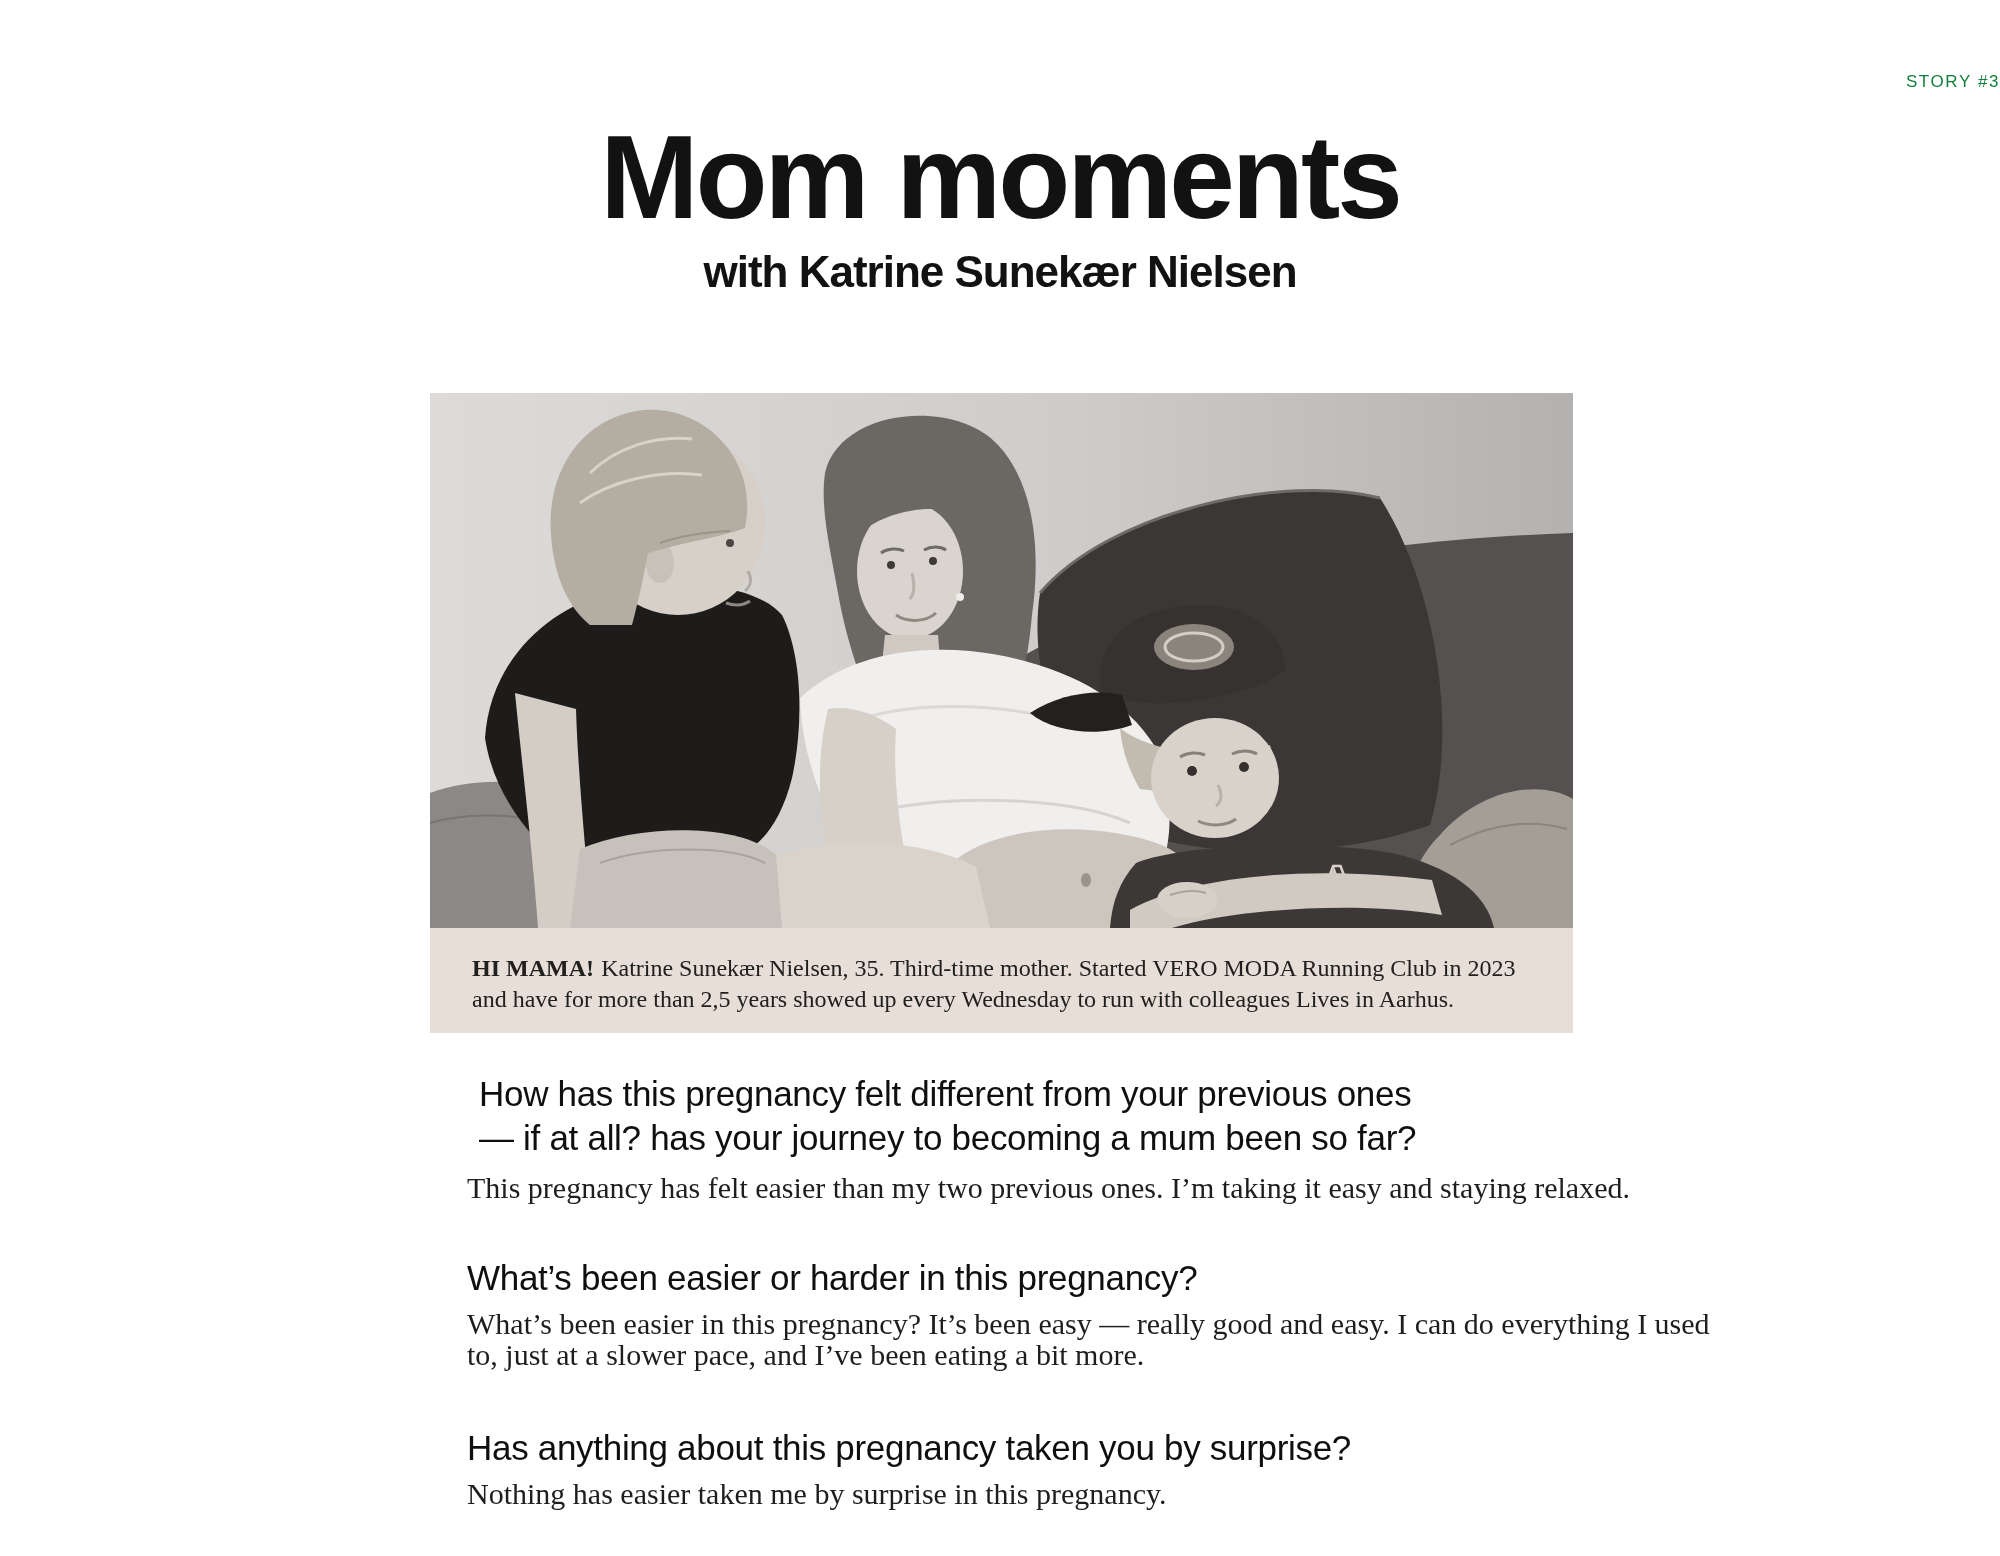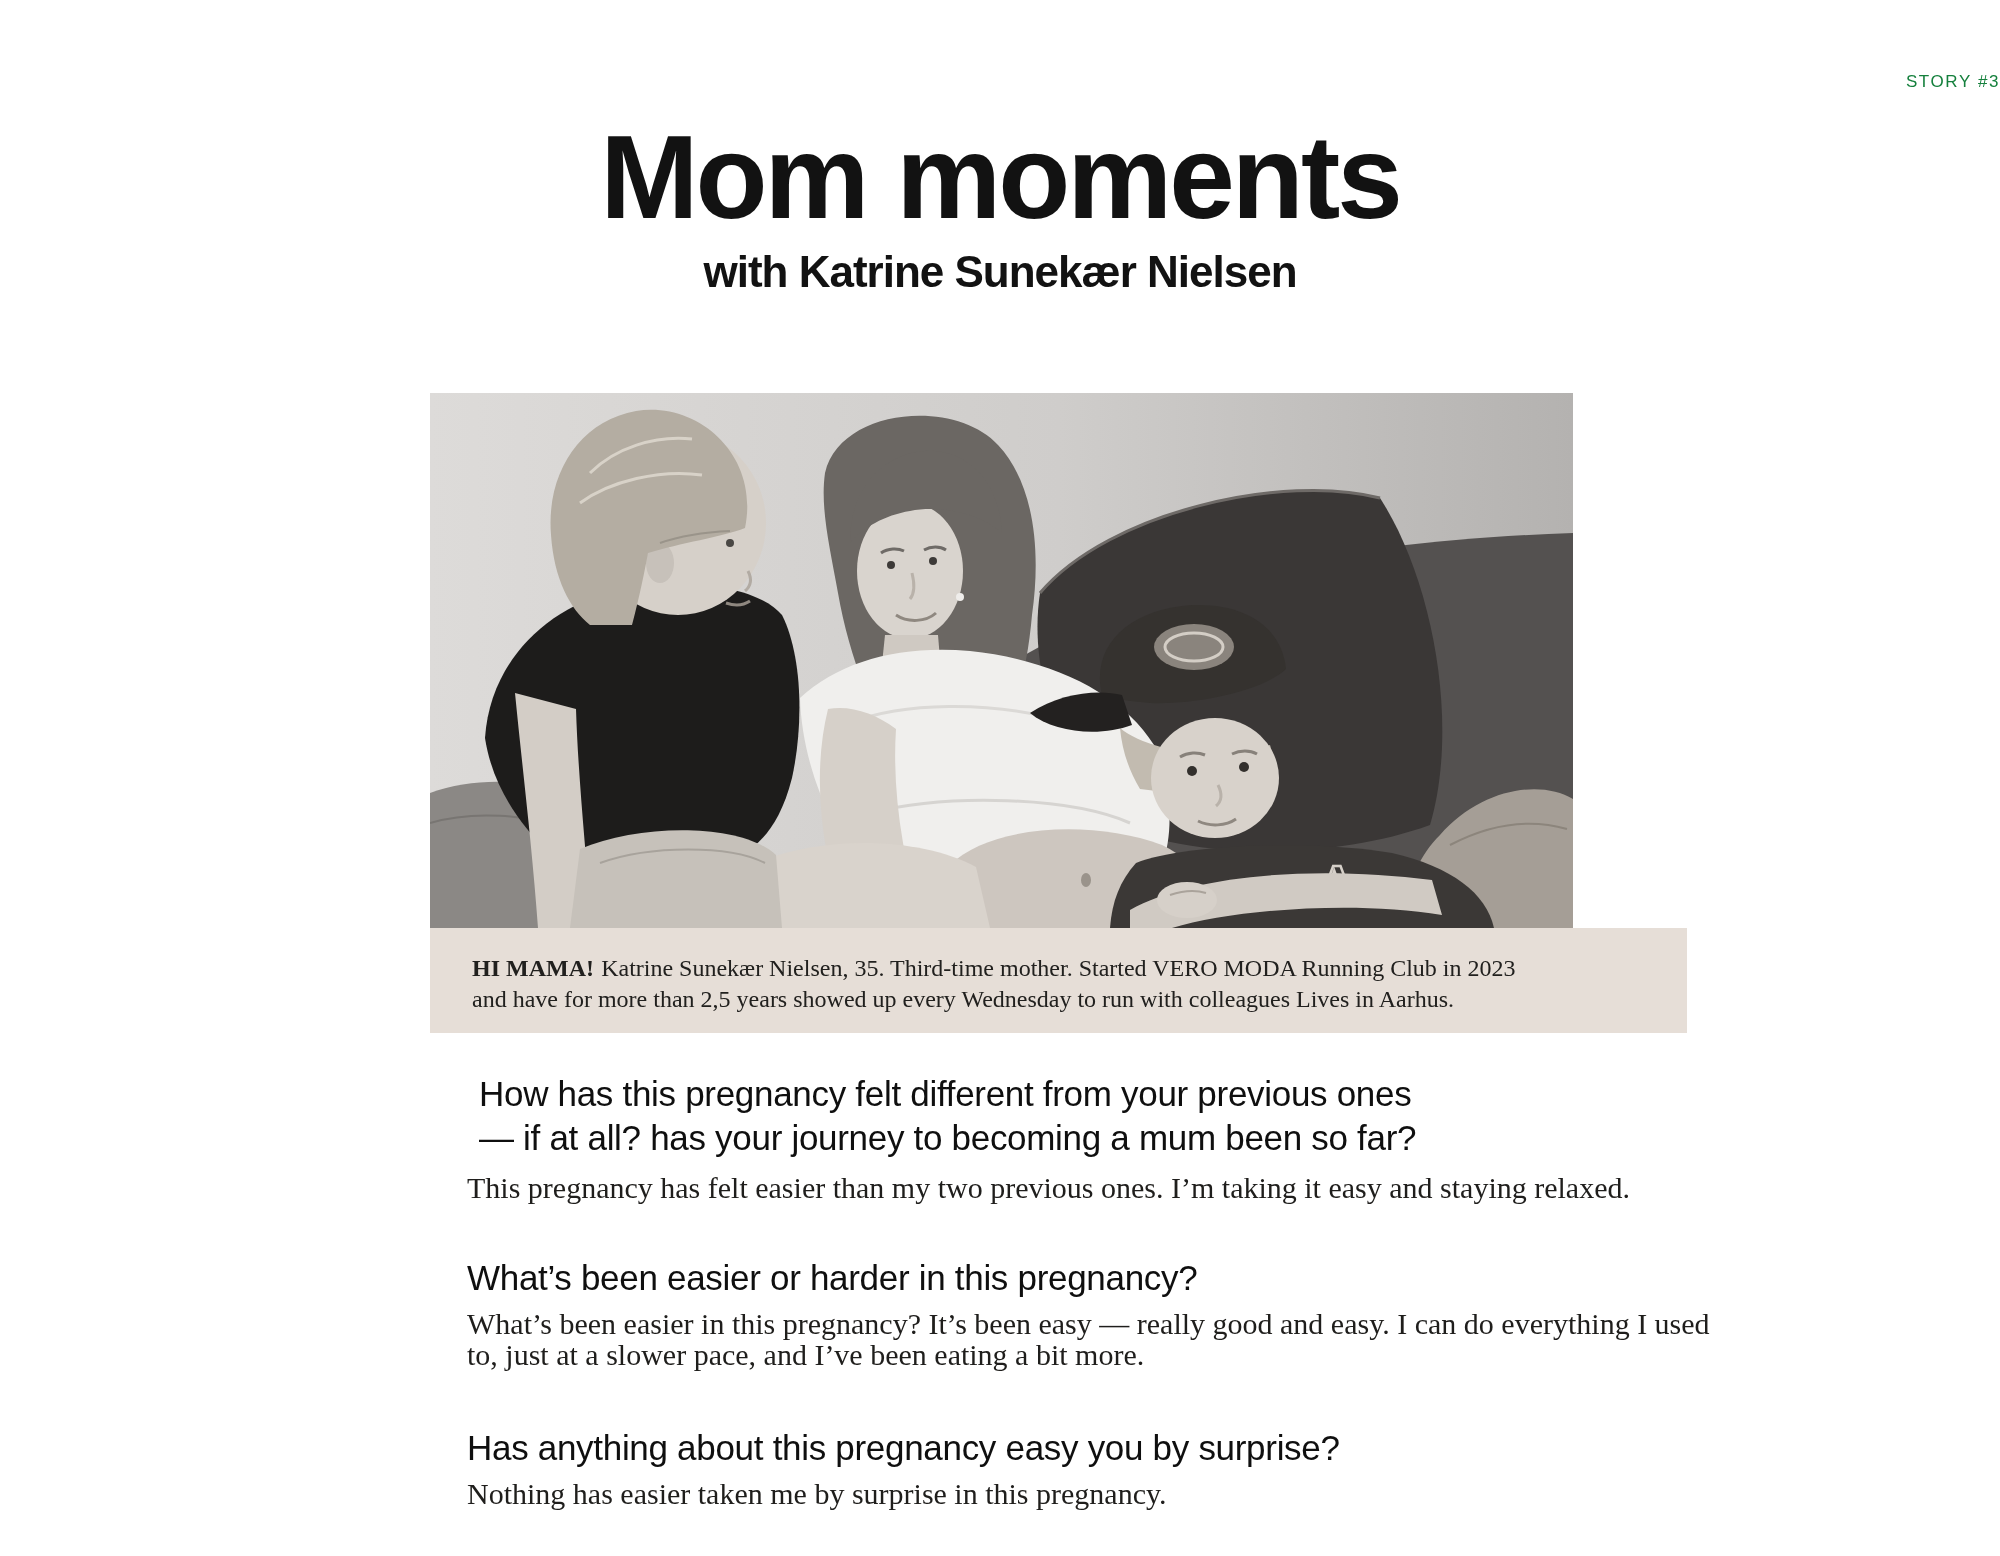--- a/index.html
+++ b/index.html
@@ -48,21 +48,21 @@
     left:430px; top:393px;
     width:1143px; height:535px;
     margin:0;
     overflow:hidden;
     background:#cccac8;
   }
   .photo svg{display:block;width:1143px;height:535px;}
   .caption{
     position:absolute;
     left:430px; top:928px;
-    width:1257px; height:105px;
+    width:1143px; height:105px;
     background:#e6ded7;
     box-sizing:border-box;
     padding:25px 14px 0 42px;
     font-family:"Liberation Serif", serif;
     font-size:24px;
     line-height:31px;
     color:#21201e;
     white-space:pre-line;
   }
   .caption-lead{font-weight:700;margin-right:0.3em;}
@@ -194,16 +194,16 @@
 and have for more than 2,5 years showed up every Wednesday to run with colleagues Lives in Aarhus.</span></div>
 
   <h3 class="q" id="q1">How has this pregnancy felt different from your previous ones
 — if at all? has your journey to becoming a mum been so far?</h3>
   <p class="a" id="a1">This pregnancy has felt easier than my two previous ones. I’m taking it easy and staying relaxed.</p>
 
   <h3 class="q" id="q2">What’s been easier or harder in this pregnancy?</h3>
   <p class="a" id="a2">What’s been easier in this pregnancy? It’s been easy — really good and easy. I can do everything I used
 to, just at a slower pace, and I’ve been eating a bit more.</p>
 
-  <h3 class="q" id="q3">Has anything about this pregnancy easy you by surprise?</h3>
+  <h3 class="q" id="q3">Has anything about this pregnancy taken you by surprise?</h3>
   <p class="a" id="a3">Nothing has easier taken me by surprise in this pregnancy.</p>
 
 </div>
 
 </body></html>

